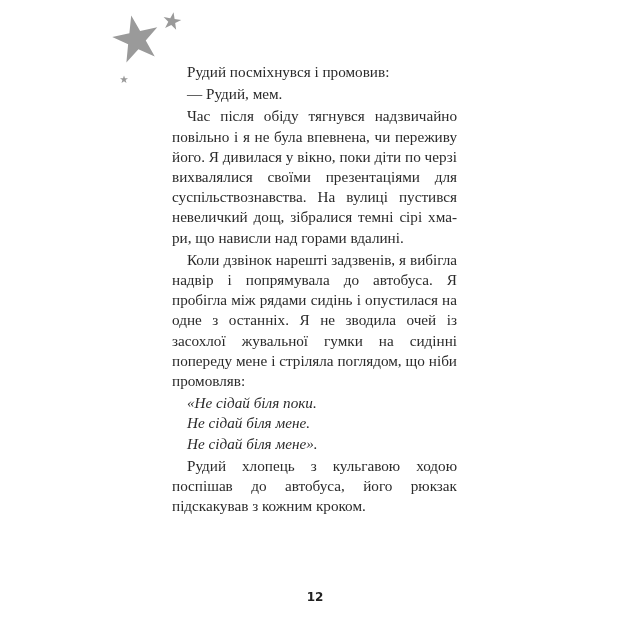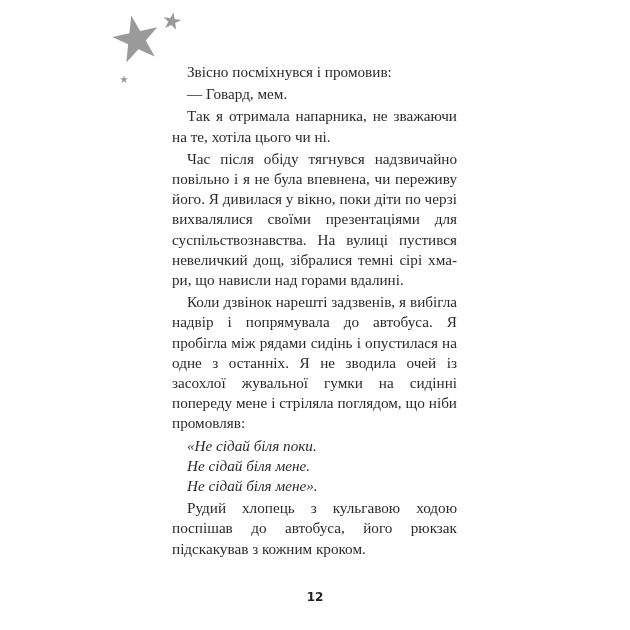--- a/index.html
+++ b/index.html
@@ -24,23 +24,22 @@
 </head>
 <body>
 
 <svg class="stars" viewBox="0 0 200 100" width="200" height="100">
   <polygon fill="#9a9a9a" points="136,15 141.5,32 159,32 145,42.5 150.5,60 136,49.5 121.5,60 127,42.5 113,32 130.5,32" transform="rotate(-12 136 38)"></polygon>
   <polygon fill="#9a9a9a" points="172,12 174.2,18.5 181,18.5 175.5,22.5 177.6,29 172,25 166.4,29 168.5,22.5 163,18.5 169.8,18.5" transform="rotate(10 172 21)"></polygon>
   <polygon fill="#9a9a9a" points="124,75.5 125,78.3 128,78.3 125.6,80 126.5,83 124,81.2 121.5,83 122.4,80 120,78.3 123,78.3"></polygon>
 </svg>
 
 <div class="text-block">
-  <p class="p">Звісно посміхнувся і промовив:</p>
-  <p class="p">— Говард, мем.</p>
-  <p class="p">Так я отримала напарника, не зважаючи на те, хотіла цього чи ні.</p>
+  <p class="p">Рудий посміхнувся і промовив:</p>
+  <p class="p">— Рудий, мем.</p>
   <p class="p">Час після обіду тягнувся надзвичайно повільно і я не була впевнена, чи переживу його. Я дивила­ся у вікно, поки діти по черзі вихвалялися своїми презентаціями для суспільствознавства. На вулиці пустився невеличкий дощ, зібралися темні сірі хма­ри, що нависли над горами вдалині.</p>
   <p class="p">Коли дзвінок нарешті задзвенів, я вибігла на­двір і попрямувала до автобуса. Я пробігла між рядами сидінь і опустилася на одне з останніх. Я не зводила очей із засохлої жувальної гумки на сидінні попереду мене і стріляла поглядом, що ніби промовляв:</p>
   <p class="p italic">«Не сідай біля поки.</p>
   <p class="p italic">Не сідай біля мене.</p>
   <p class="p italic last-italic">Не сідай біля мене».</p>
   <p class="p">Рудий хлопець з кульгавою ходою поспішав до автобуса, його рюкзак підскакував з кожним кроком.</p>
 
 </div>
 
 <div class="page-number">12</div>

